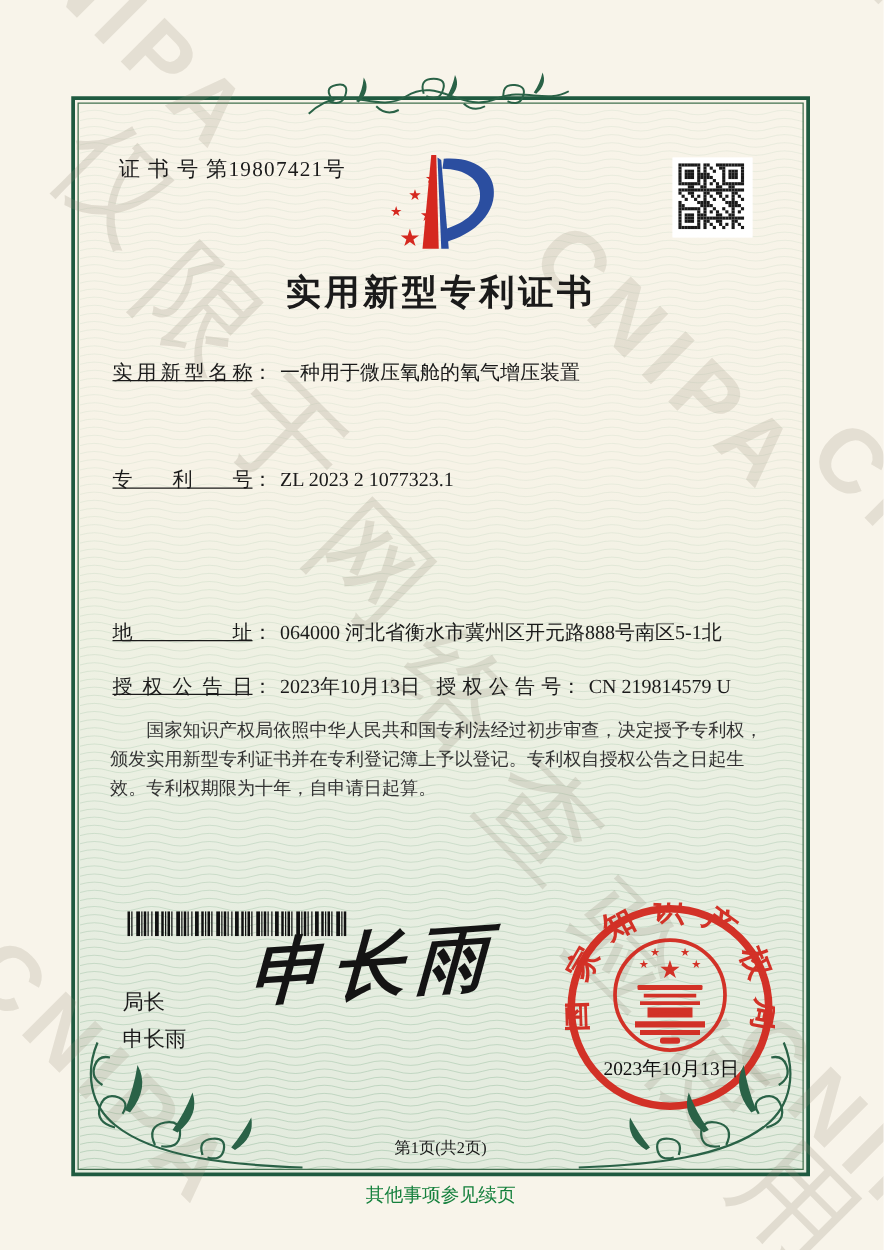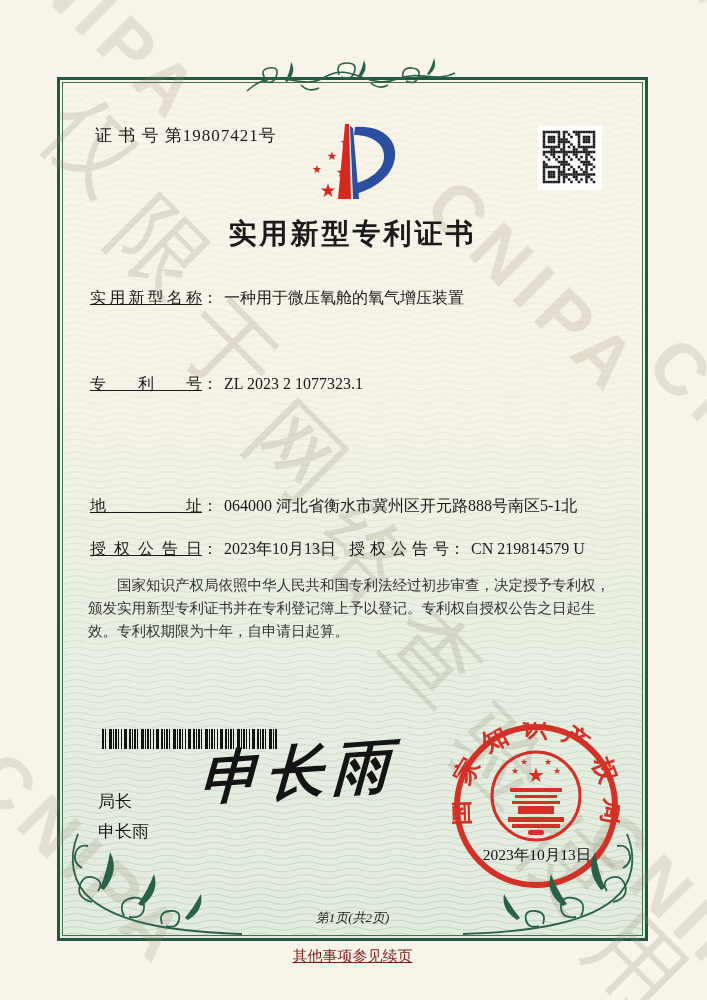--- a/index.html
+++ b/index.html
@@ -38,22 +38,22 @@
   .barcode{position:absolute;left:100px;top:729px;width:182px;height:20px;}
   .signature{position:absolute;left:200px;top:733px;width:220px;font-size:58px;font-weight:600;
     font-style:italic;transform:rotate(-4deg) skewX(-6deg);letter-spacing:8px;color:#141414;}
   .director-title{position:absolute;left:98px;top:790px;font-size:17px;
     font-family:Liberation Mono, monospace;}
   .director-name{position:absolute;left:98px;top:820px;font-size:17px;
     font-family:"Liberation Sans","DejaVu Sans",sans-serif;}
   .seal{position:absolute;left:452px;top:722px;width:168px;height:168px;z-index:5;opacity:0.95;}
   .seal-date{position:absolute;left:462px;top:845px;width:150px;text-align:center;
     font-size:15.5px;color:#111;z-index:6;}
-  .page-info{position:absolute;left:57px;top:909px;width:591px;text-align:center;font-size:13px;font-style:italic;}
-  .note{position:absolute;left:57px;top:947px;width:591px;text-align:center;font-size:15px;color:#7f1d1d;text-decoration:underline;}
+  .page-info{position:absolute;left:57px;top:909px;width:591px;text-align:center;font-size:13px;}
+  .note{position:absolute;left:57px;top:947px;width:591px;text-align:center;font-size:15px;color:#15803d;}
   .flourish{position:absolute;z-index:4;pointer-events:none;}
   .fl-top{left:243px;top:55px;}
   .fl-bl{left:58px;top:828px;}
   .fl-br{left:457px;top:828px;transform:scaleX(-1);}
 </style>
 </head>
 <body>
 
 <div class="page">
 

